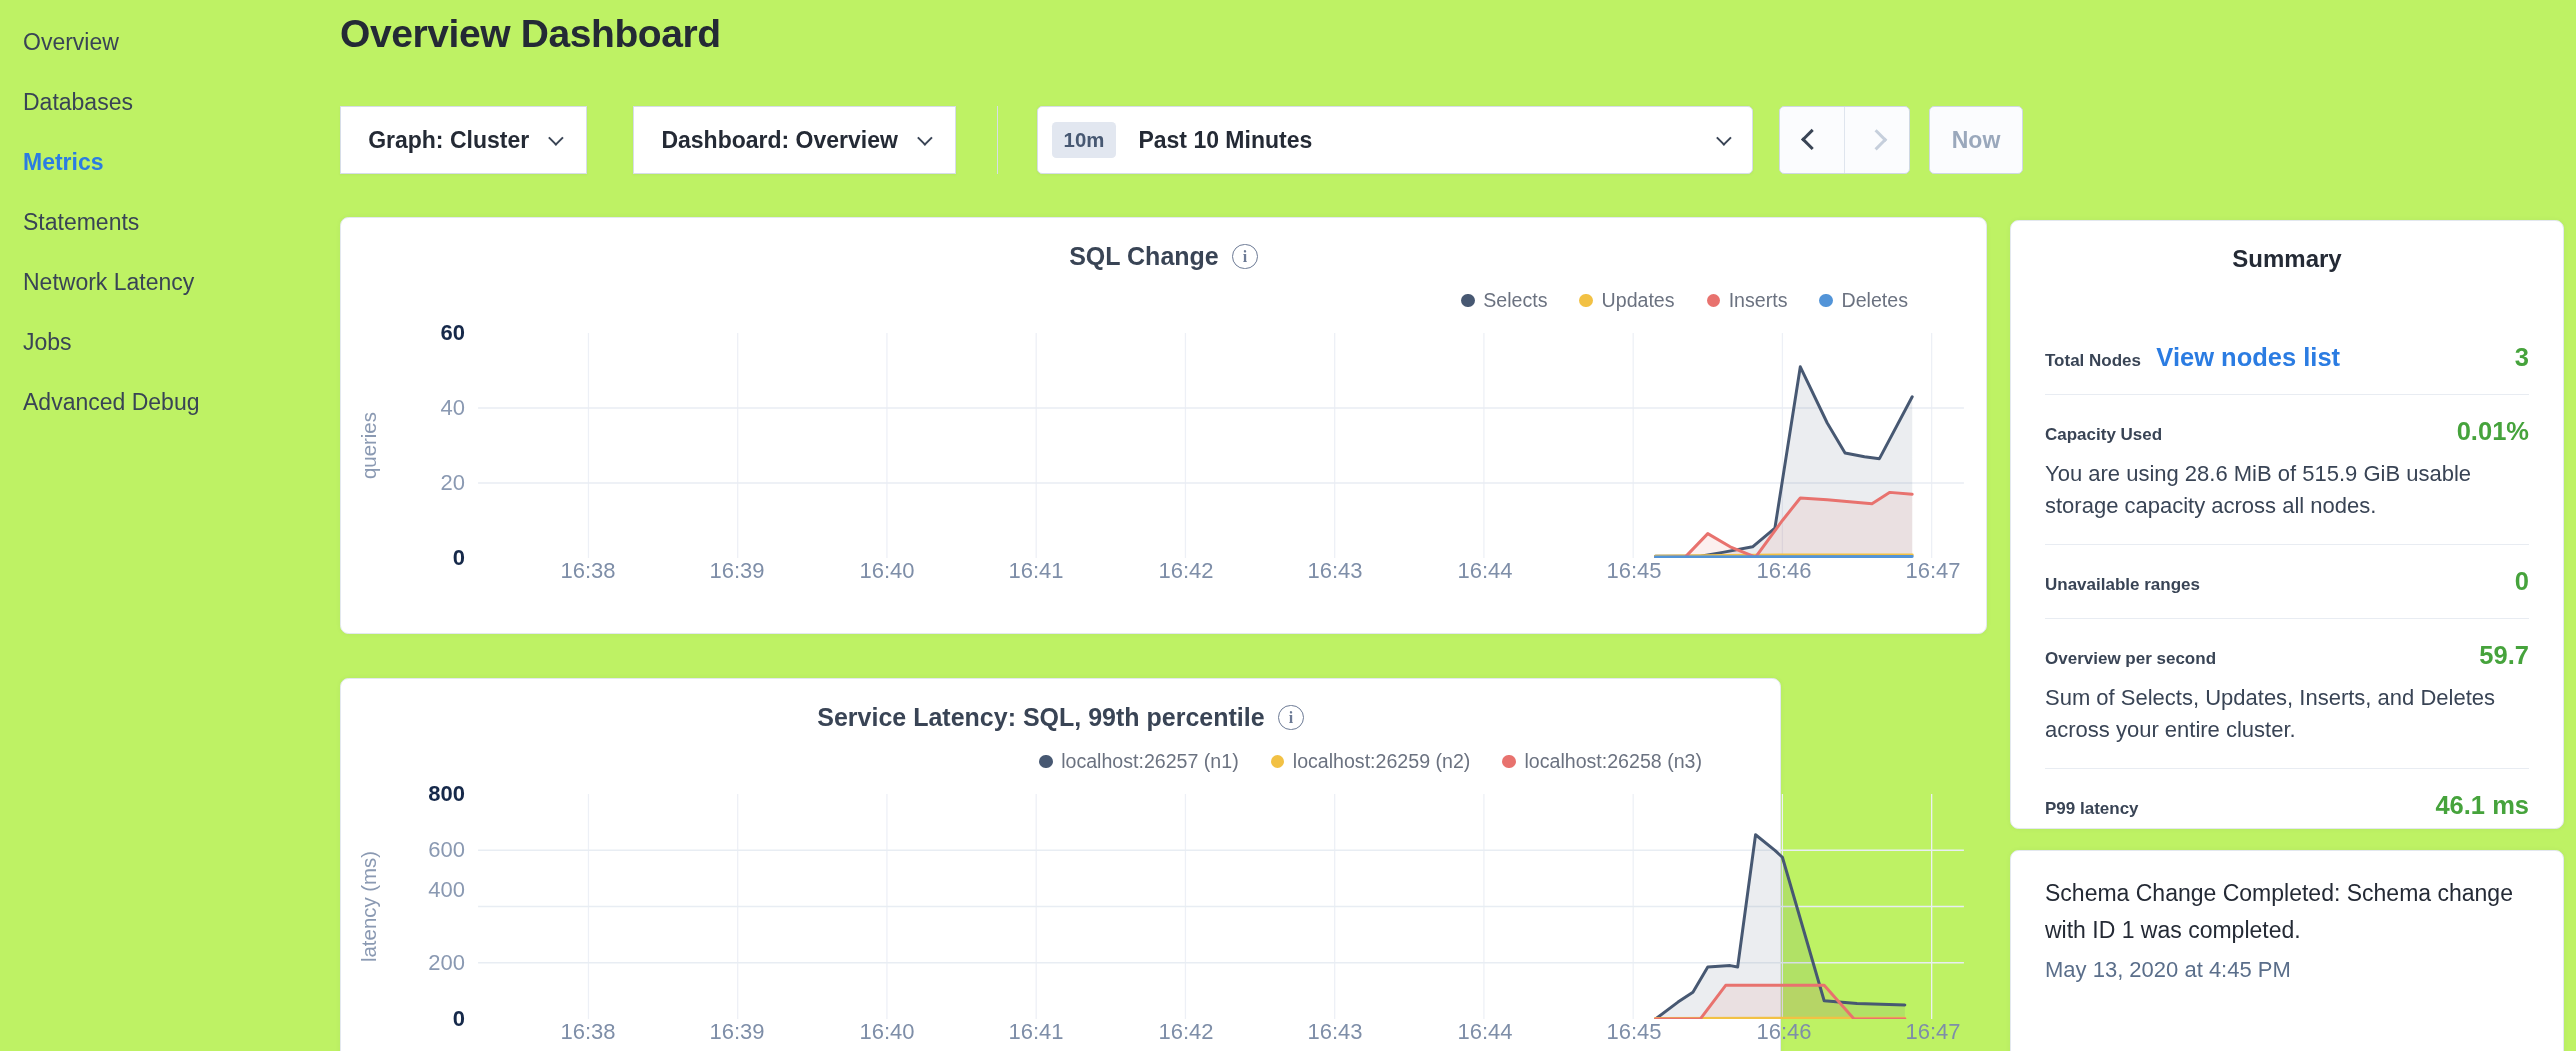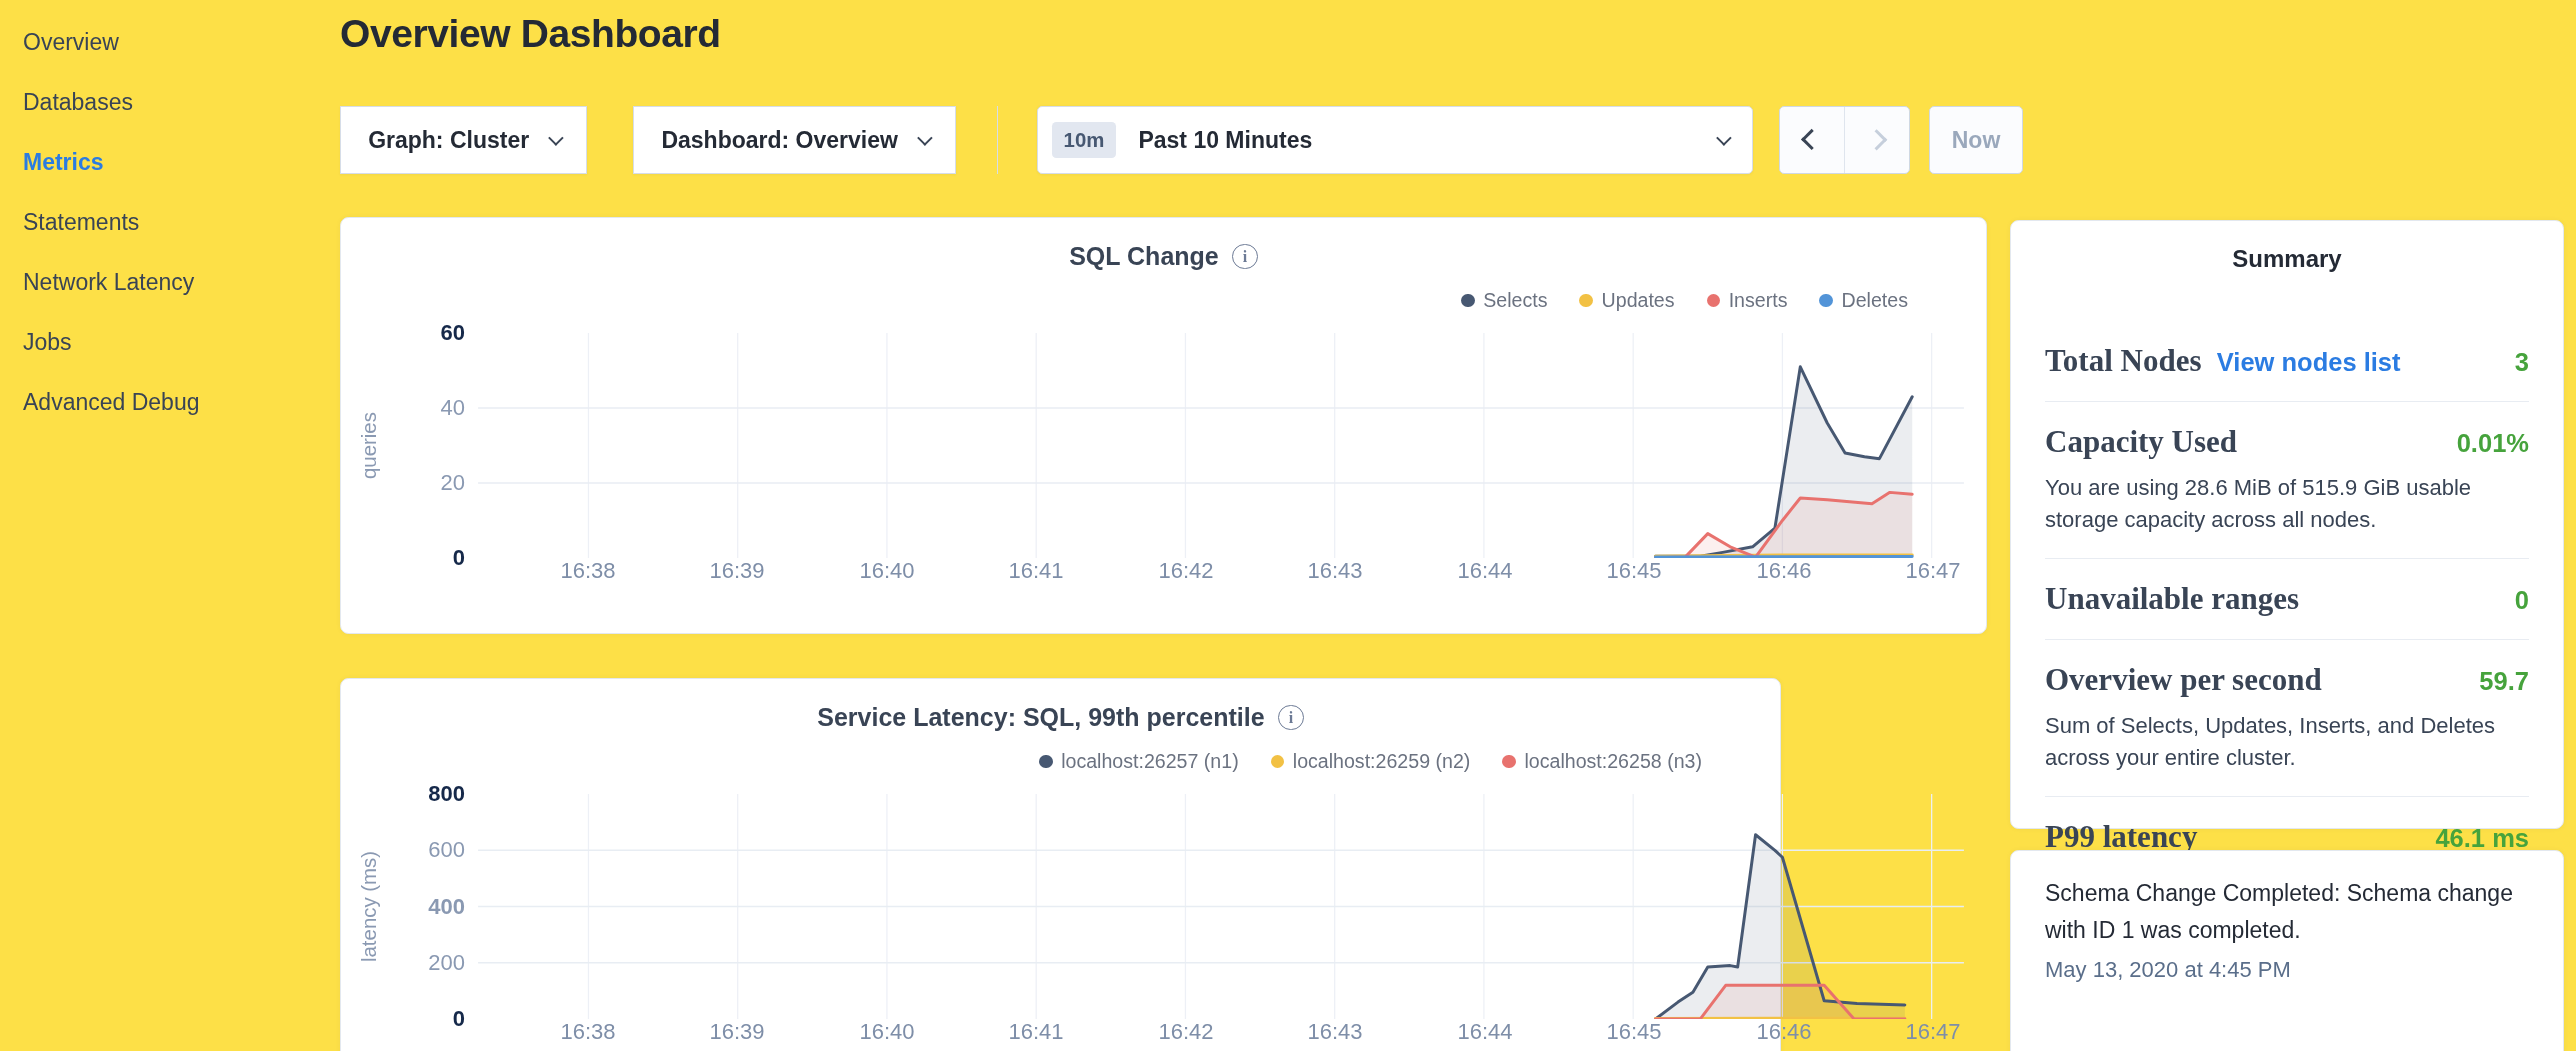--- a/index.html
+++ b/index.html
@@ -1,18 +1,18 @@
 <!DOCTYPE html>
 <html style="font-size:13.6px"><head>
 <meta charset="utf-8">
 <style>
   html,body{margin:0;padding:0;background:#f4f6fb;}
   *{box-sizing:border-box;}
   .app{position:relative;width:2576px;height:1051px;overflow:hidden;
-       font-family:"Liberation Sans",sans-serif;color:#394455;background:#fde047;padding-left:12px;}
+       font-family:"Liberation Sans",sans-serif;color:#394455;background:#bef264;padding-left:12px;}
 
   
   .sidebar{position:absolute;left:0;top:0;width:340px;height:100%;padding-top:12px;}
   .nav-item{height:60px;display:flex;align-items:center;padding-left:23px;
             font-size:23px;font-weight:500;color:#394455;cursor:pointer;}
   .nav-item.active{color:#2b7ce2;font-weight:700;}
 
   
   .page-title{position:absolute;left:340px;top:12px;font-size:39px;font-weight:700;
               color:#242a35;letter-spacing:-0.4px;}
@@ -73,21 +73,21 @@
   .side-panel{position:absolute;left:2010px;width:554px;background:#fff;
               border:0.9px solid #e3e8ef;border-radius:8.5px;box-shadow:0 0 5.1px rgba(40,60,90,.05);
               padding:24px 34px 17px 34px;}
   #summary-panel{top:220px;height:609px;}
   #events-panel{top:850px;height:281px;}
   .panel-heading{text-align:center;font-size:24px;font-weight:700;color:#242a35;}
   #summary-panel .panel-heading{margin-bottom:48px;}
   .stat-row{padding:22px 0;border-bottom:0.9px solid #e8ecf2;}
   .stat-row:last-child{border-bottom:none;}
   .stat-line{display:flex;align-items:baseline;}
-  .stat-label{font-size:31px;font-weight:700;color:#394455;font-family:Liberation Serif, serif;}
+  .stat-label{font-size:17px;font-weight:700;color:#394455;}
   .stat-link{font-size:25.5px;font-weight:700;color:#2b7ce2;margin-left:15.3px;cursor:pointer;}
   .stat-value{margin-left:auto;font-size:25.5px;font-weight:700;color:#46a33c;}
   .stat-sub{margin-top:12px;font-size:22px;line-height:1.45;color:#394455;max-width:476px;}
   #events-panel .panel-heading{margin-bottom:37px;}
   .event-text{font-size:23px;line-height:1.6;color:#242a35;}
   .event-time{margin-top:8.5px;font-size:22px;color:#5a6e8a;}
 </style>
 </head>
 <body>
 
@@ -235,21 +235,21 @@
           <path d="M1386.8,265 L1386.8,265.0 L1413.2,245.1 L1430.8,233.5 L1448.3,203.7 L1474.7,202.1 L1483.5,203.7 L1504.6,48.0 L1527.4,66.3 L1536.2,74.5 L1585.4,243.5 L1624.1,246.8 L1680.4,248.4 L1680.4,265 Z" fill="#475872" opacity="0.11" stroke="none"></path>
           <path d="M1386.8,265 L1386.8,265.0 L1439.5,265.0 L1469.4,225.3 L1585.4,225.3 L1620.6,265.0 L1680.4,265.0 L1680.4,265 Z" fill="#e8726e" opacity="0.11" stroke="none"></path>
           <path d="M1386.8,265.0 L1413.2,245.1 L1430.8,233.5 L1448.3,203.7 L1474.7,202.1 L1483.5,203.7 L1504.6,48.0 L1527.4,66.3 L1536.2,74.5 L1585.4,243.5 L1624.1,246.8 L1680.4,248.4" fill="none" stroke="#475872" stroke-width="3.5" stroke-linejoin="round" stroke-linecap="round"></path>
           <path d="M1386.8,264.3 L1680.4,264.0" fill="none" stroke="#f2c144" stroke-width="3.5" stroke-linejoin="round" stroke-linecap="round"></path>
           <path d="M1386.8,265.0 L1439.5,265.0 L1469.4,225.3 L1585.4,225.3 L1620.6,265.0 L1680.4,265.0" fill="none" stroke="#e8726e" stroke-width="3.5" stroke-linejoin="round" stroke-linecap="round"></path>
         </svg>
     </div>
     <div>
         <div class="ytick edge" style="top: 327px;">0</div>
         <div class="ytick" style="top: 271px;">200</div>
-        <div class="ytick" style="top: 215px; font-weight: bold;">400</div>
+        <div class="ytick" style="top: 198px;">400</div>
         <div class="ytick" style="top: 158px;">600</div>
         <div class="ytick edge" style="top: 102px;">800</div>
       </div>
     <div>
         <div class="xtick" style="left: 200px;">16:38</div>
         <div class="xtick" style="left: 349px;">16:39</div>
         <div class="xtick" style="left: 499px;">16:40</div>
         <div class="xtick" style="left: 648px;">16:41</div>
         <div class="xtick" style="left: 798px;">16:42</div>
         <div class="xtick" style="left: 947px;">16:43</div>

